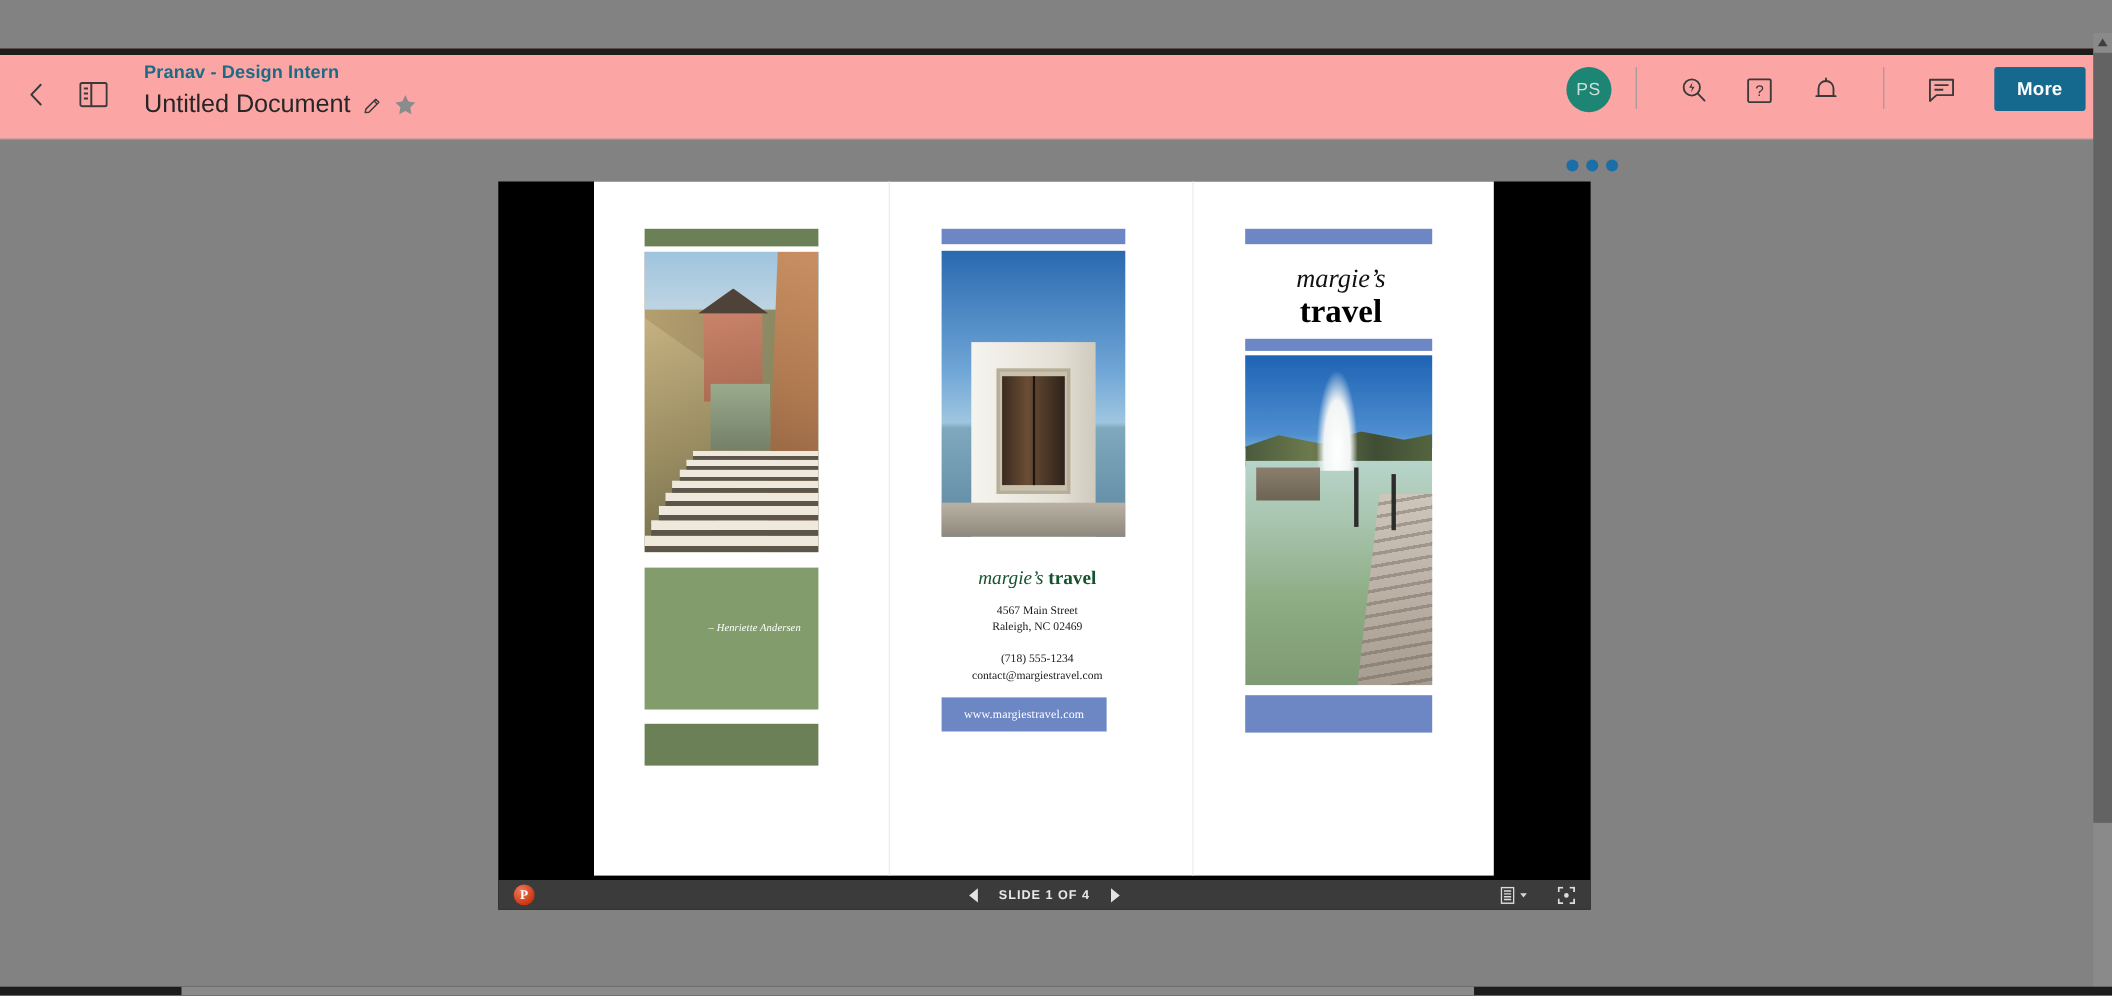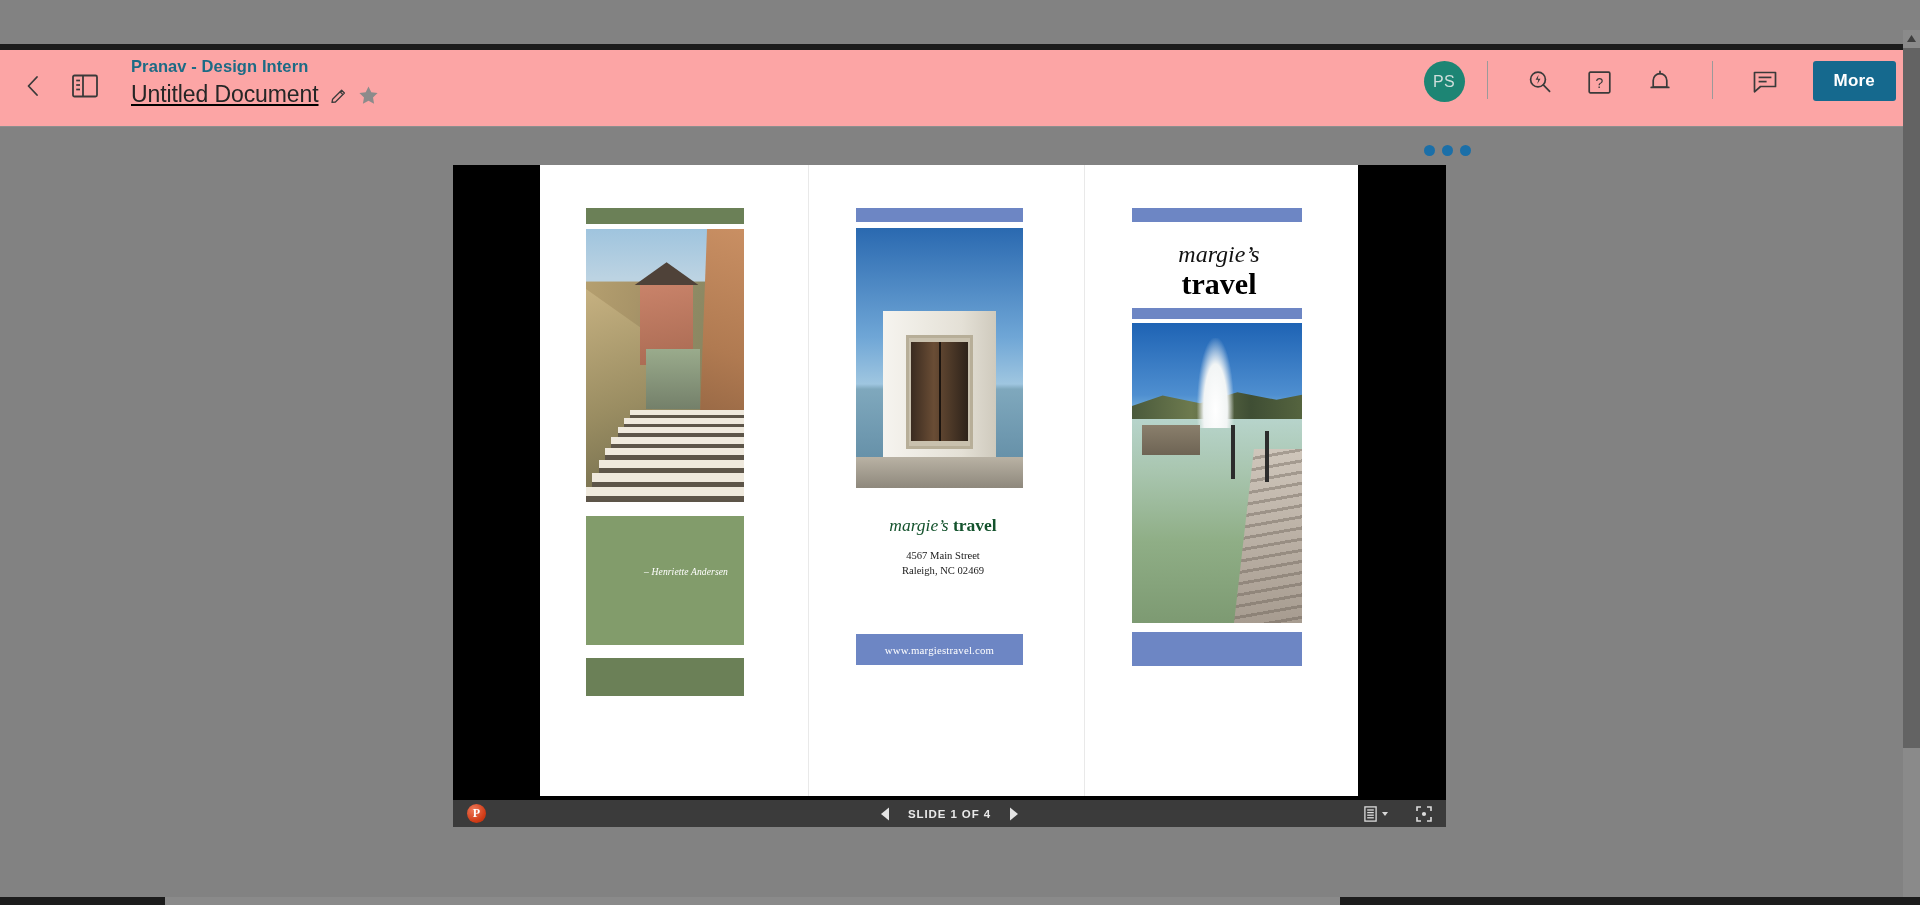--- a/index.html
+++ b/index.html
@@ -33,21 +33,21 @@
     position: absolute; left: 68px; top: 25px;
     width: 34px; height: 34px;
     display: flex; align-items: center; justify-content: center;
     cursor: pointer;
   }
   .doc-meta { position: absolute; left: 131px; top: 12px; }
   .doc-breadcrumb {
     color: #1c6b85; font-size: 16.5px; font-weight: bold;
     letter-spacing: .1px; line-height: 20px; cursor: pointer;
   }
-  .doc-title-row { display: flex; align-items: center; gap: 10px; margin-top: 4px; text-decoration: underline; }
+  .doc-title-row { display: flex; align-items: center; gap: 10px; margin-top: 4px; }
   .doc-title {
     color: #262626; font-size: 23px; font-weight: normal;
     line-height: 29px; letter-spacing: -.1px;
   }
   .edit-pencil { width: 19px; height: 19px; cursor: pointer; margin-top: 3px; }
   .fav-star { width: 21px; height: 21px; cursor: pointer; margin-top: 2px; }
 
   .topbar-right {
     position: absolute; right: 24px; top: 17px;
     display: flex; align-items: flex-start; gap: 0;
@@ -438,23 +438,27 @@
 
         <div class="contact" style="top:338px;">
           <div class="logo-inline">
             <span class="it">margie’s</span>
             <span class="bd">travel</span>
           </div>
           <div class="addr">
             <div>4567 Main Street</div>
             <div>Raleigh, NC 02469</div>
           </div>
-        </div>
-
-        <div class="url-bar" style="left:47px; top:457px; width:167px; height:31px;">
+          <div class="phone">
+            <div>(718) 555-1234</div>
+            <div>contact@margiestravel.com</div>
+          </div>
+        </div>
+
+        <div class="url-bar" style="left:47px; top:457px; width:150px; height:31px;">
           <span class="url-text">www.margiestravel.com</span>
         </div>
       </div>
 
       <div class="panel p3">
         <div class="bar blue" style="left:47px; top:31px; width:170px; height:14px;"></div>
 
         <div class="cover-logo" style="top:63px;">
           <div class="l1">margie’s</div>
           <div class="l2">travel</div>

